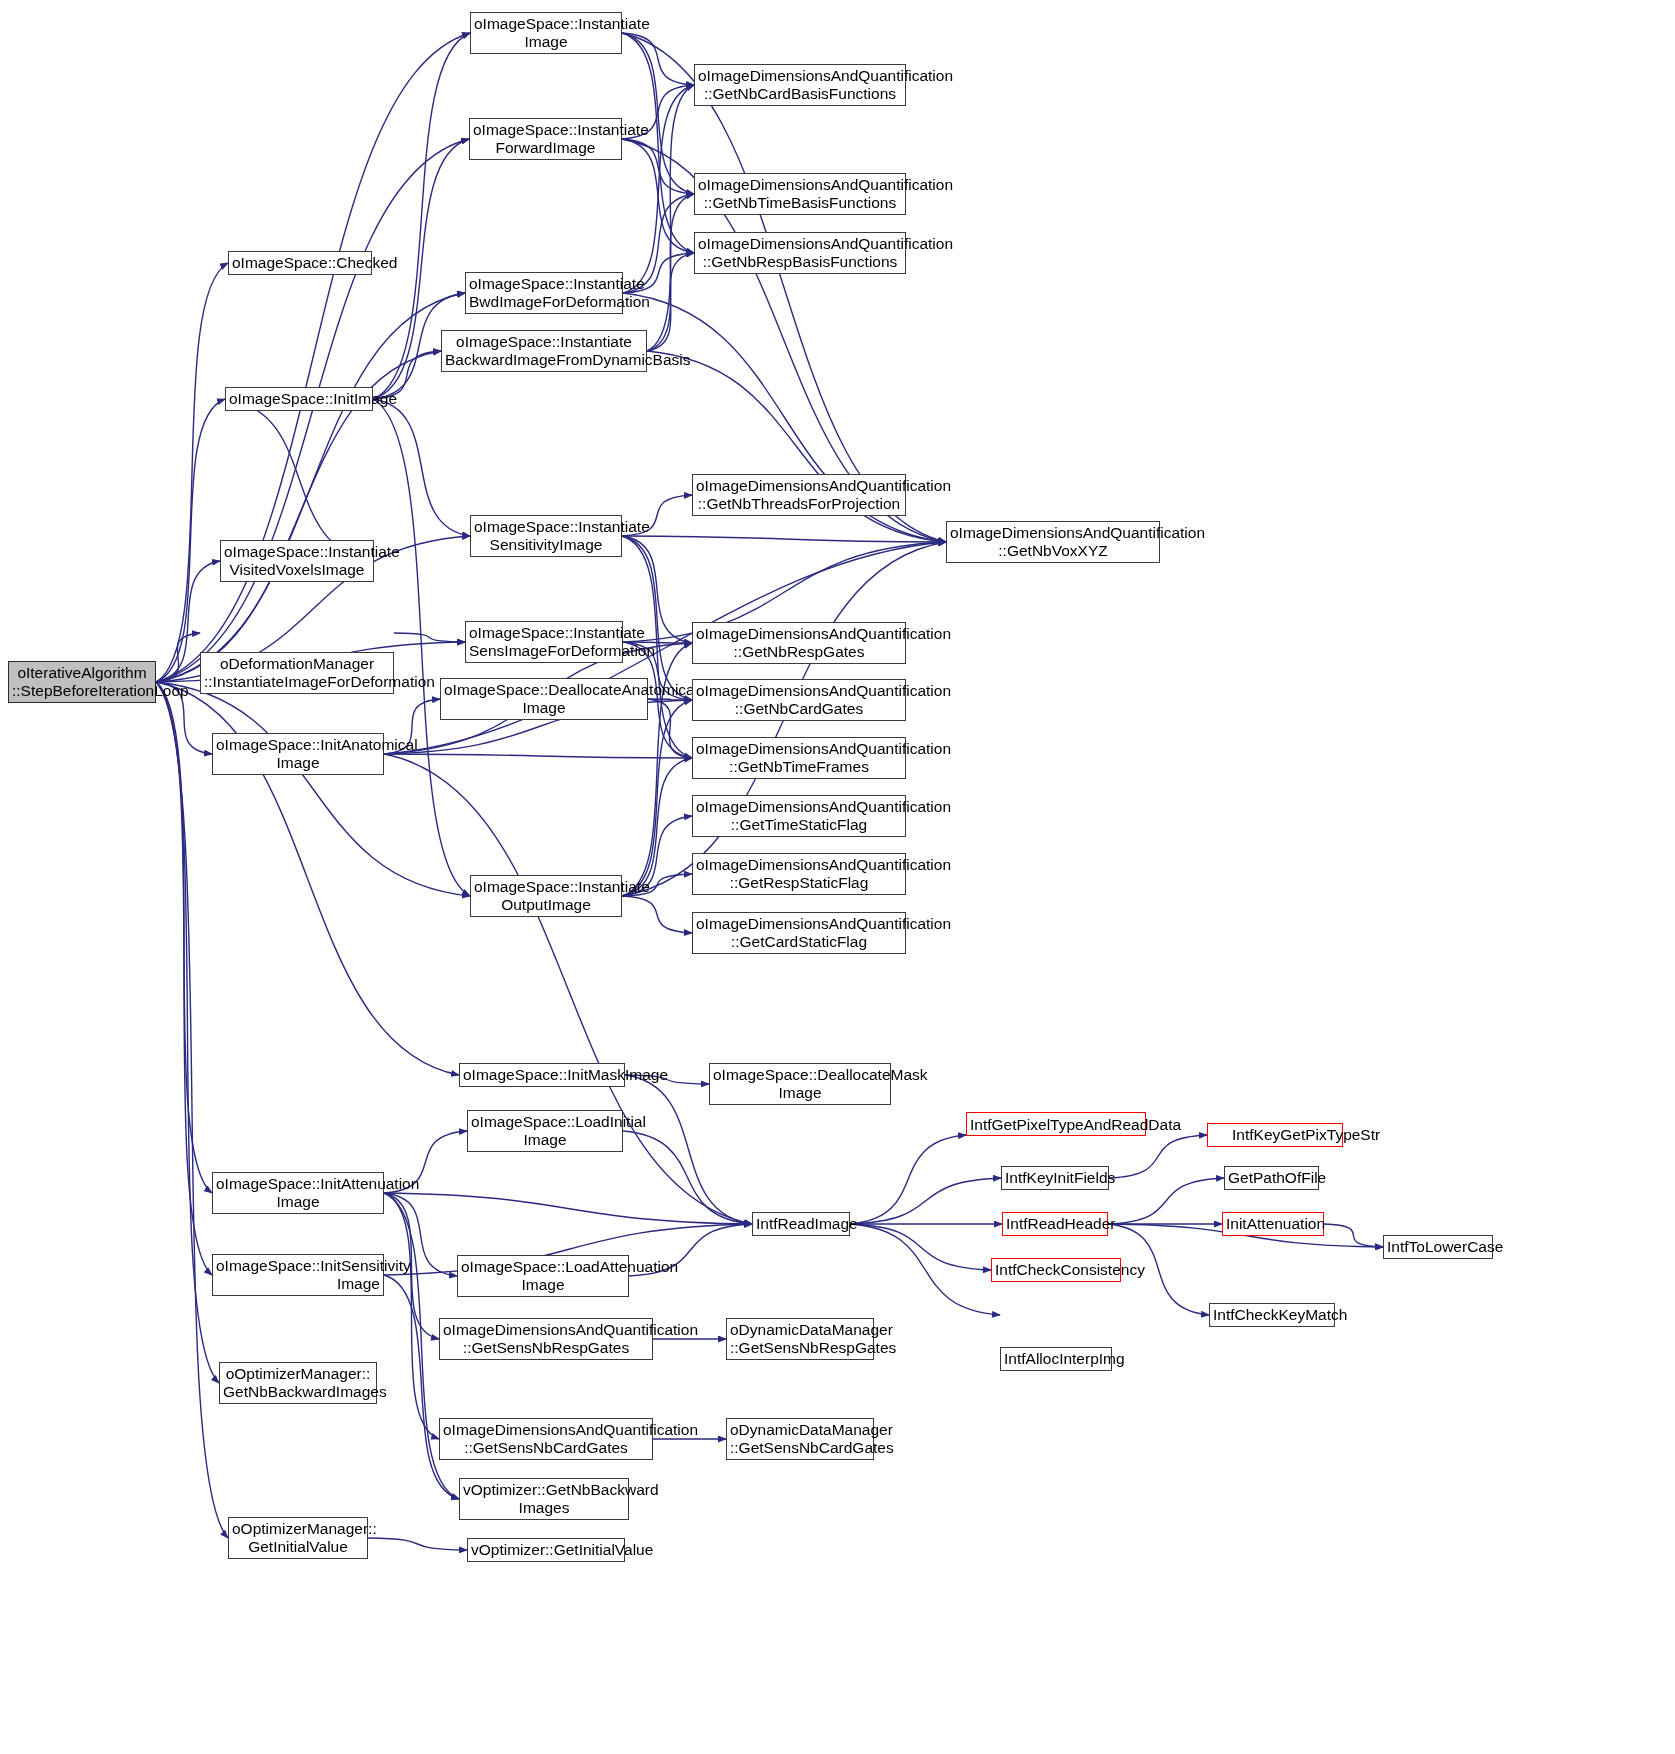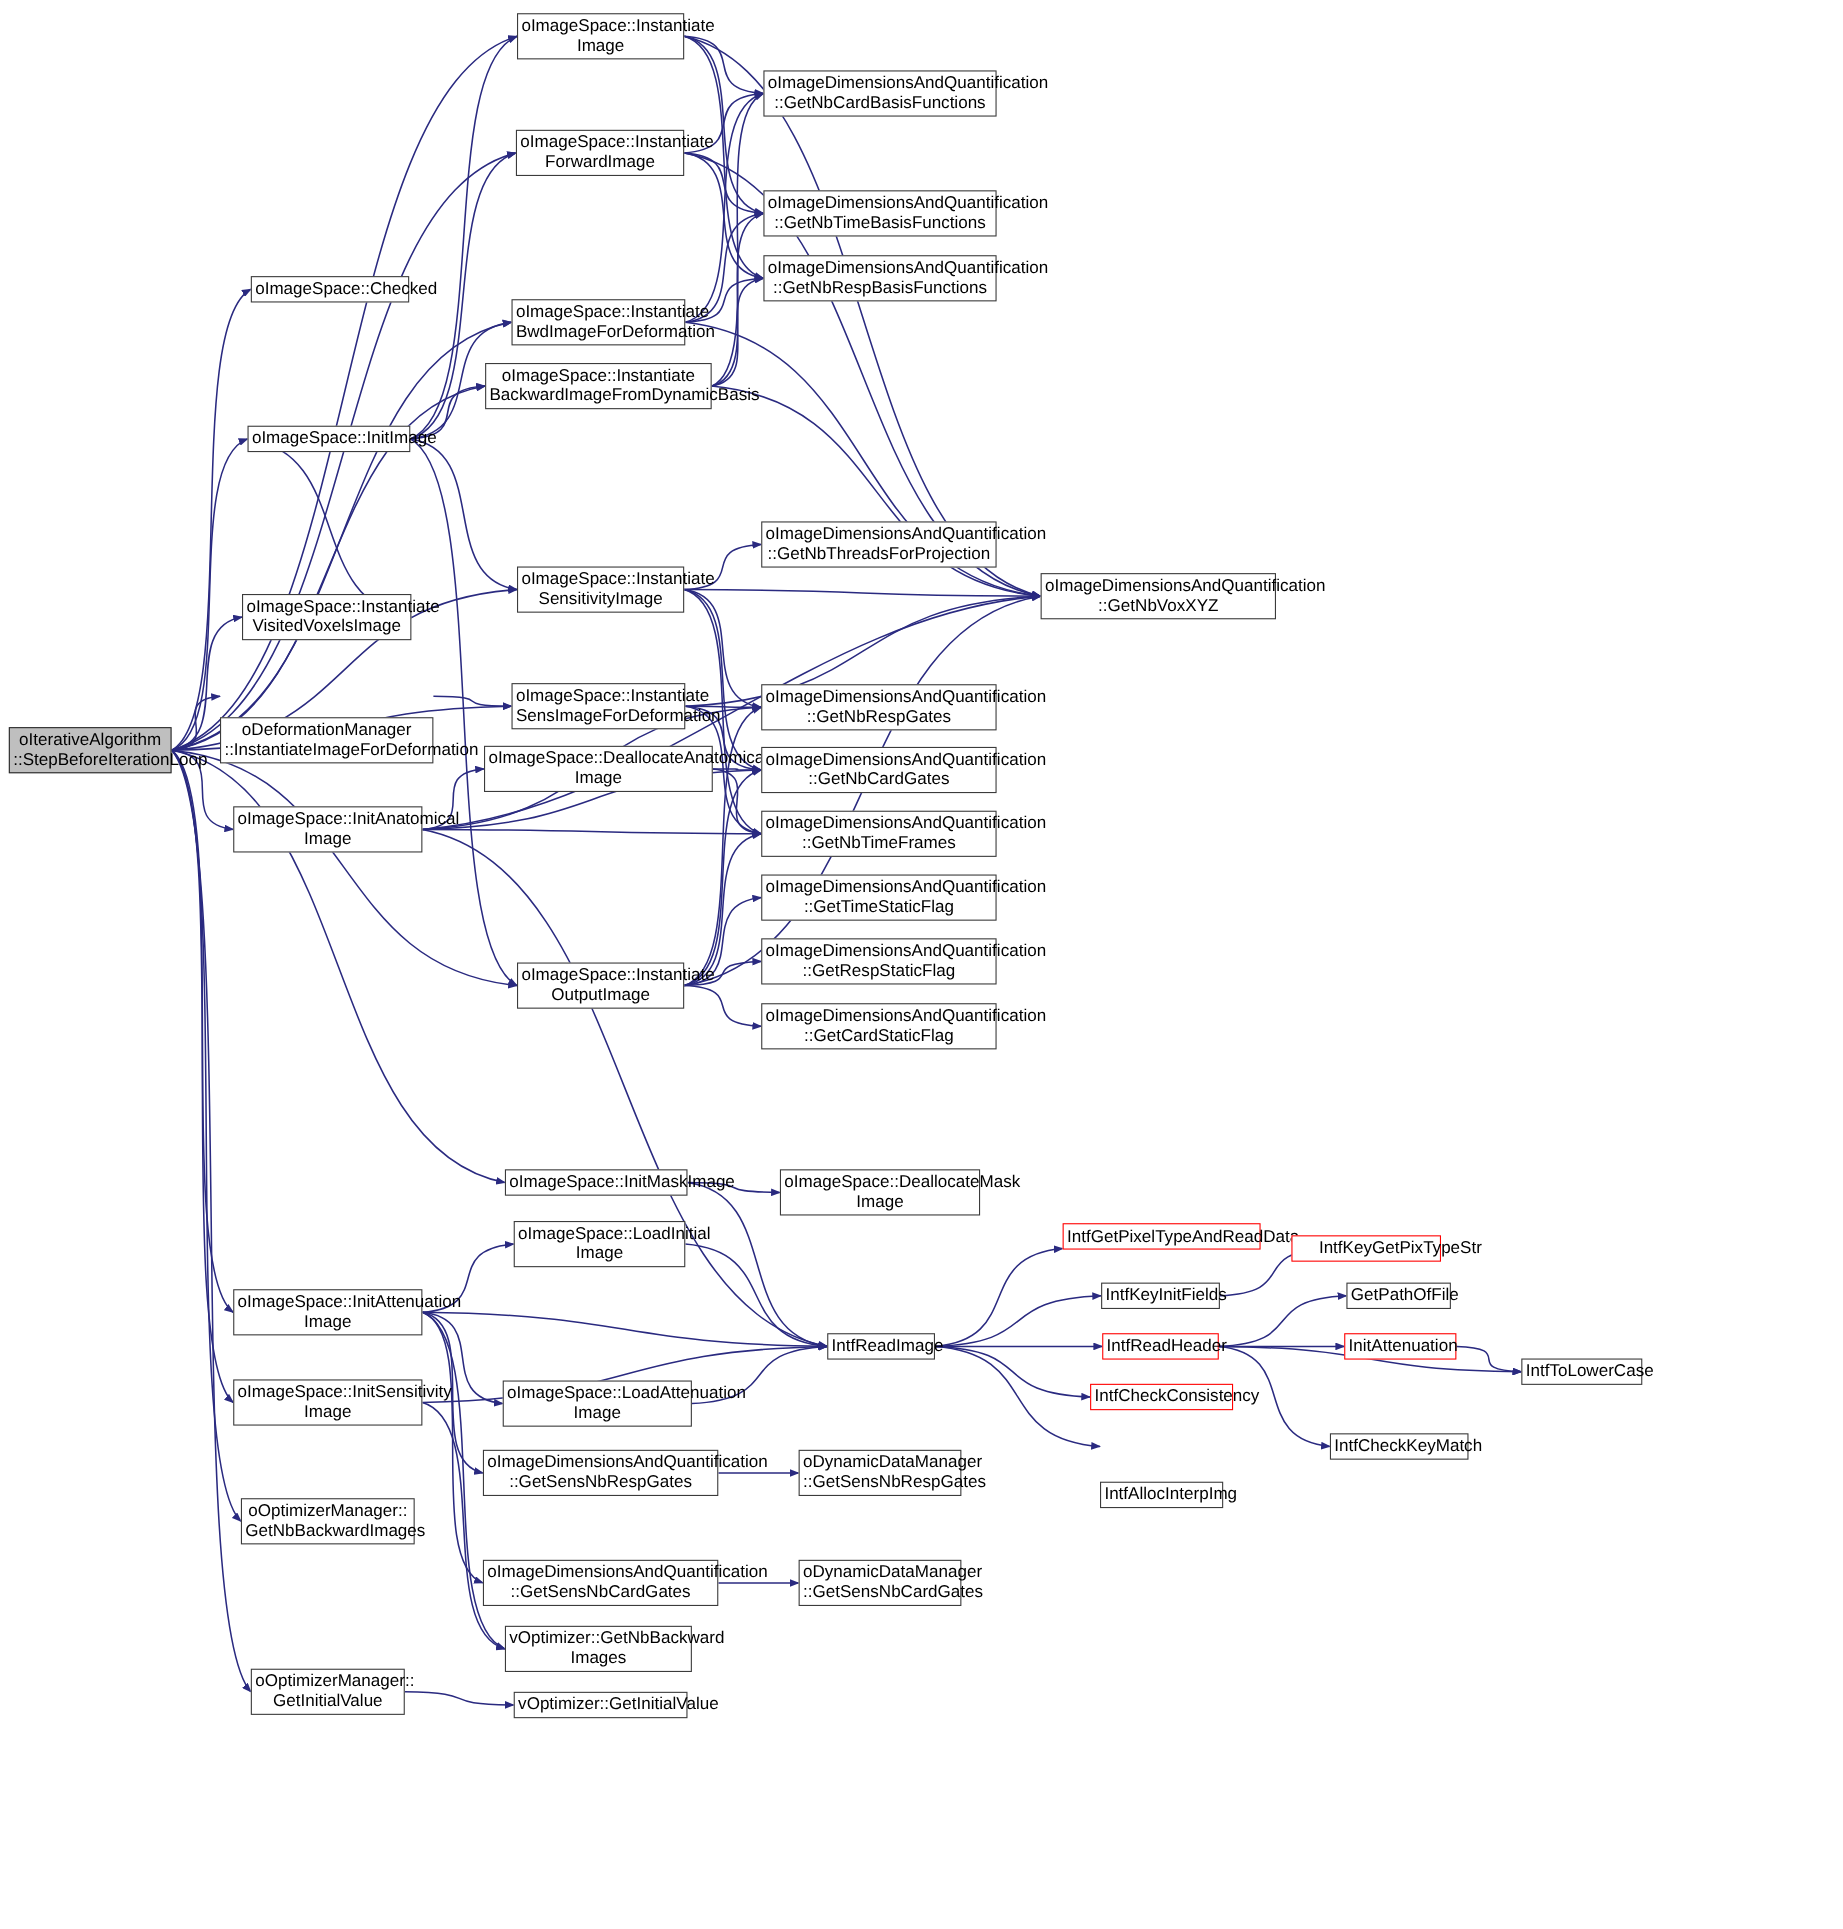--- a/index.html
+++ b/index.html
@@ -200,30 +200,30 @@
       <div class="node" style="left: 470px; top: 875px; width: 152px; height: 42px;"><span class="lbl">oImageSpace::Instantiate
 OutputImage</span></div>
       <div class="node" style="left: 692px; top: 912px; width: 214px; height: 42px;"><span class="lbl">oImageDimensionsAndQuantification
 ::GetCardStaticFlag</span></div>
       <div class="node" style="left: 459px; top: 1063px; width: 166px; height: 24px;"><span class="lbl">oImageSpace::InitMaskImage</span></div>
       <div class="node" style="left: 709px; top: 1063px; width: 182px; height: 42px;"><span class="lbl">oImageSpace::DeallocateMask
 Image</span></div>
       <div class="node" style="left: 467px; top: 1110px; width: 156px; height: 42px;"><span class="lbl">oImageSpace::LoadInitial
 Image</span></div>
       <div class="node red" style="left: 966px; top: 1112px; width: 180px; height: 24px; align-items: flex-end;"><span class="lbl">IntfGetPixelTypeAndReadData</span></div>
-      <div class="node red" style="left: 1174px; top: 1123px; width: 136px; height: 24px; padding-left: 24px;"><span class="lbl">IntfKeyGetPixTypeStr</span></div>
+      <div class="node red" style="left: 1207px; top: 1123px; width: 136px; height: 24px; padding-left: 24px;"><span class="lbl">IntfKeyGetPixTypeStr</span></div>
       <div class="node" style="left: 1001px; top: 1166px; width: 108px; height: 24px;"><span class="lbl">IntfKeyInitFields</span></div>
       <div class="node" style="left: 1224px; top: 1166px; width: 95px; height: 24px;"><span class="lbl">GetPathOfFile</span></div>
       <div class="node" style="left: 212px; top: 1172px; width: 172px; height: 42px;"><span class="lbl">oImageSpace::InitAttenuation
 Image</span></div>
       <div class="node" style="left: 752px; top: 1212px; width: 98px; height: 24px;"><span class="lbl">IntfReadImage</span></div>
       <div class="node red" style="left: 1002px; top: 1212px; width: 106px; height: 24px;"><span class="lbl">IntfReadHeader</span></div>
       <div class="node red" style="left: 1222px; top: 1212px; width: 102px; height: 24px;"><span class="lbl">InitAttenuation</span></div>
       <div class="node" style="left: 1383px; top: 1235px; width: 110px; height: 24px;"><span class="lbl">IntfToLowerCase</span></div>
-      <div class="node" style="left: 212px; top: 1254px; width: 172px; height: 42px;"><span class="lbl">oImageSpace::InitSensitivity
+      <div class="node" style="left: 212px; top: 1254px; width: 172px; height: 42px; text-align: right;"><span class="lbl">oImageSpace::InitSensitivity
 Image</span></div>
       <div class="node" style="left: 457px; top: 1255px; width: 172px; height: 42px;"><span class="lbl">oImageSpace::LoadAttenuation
 Image</span></div>
       <div class="node red" style="left: 991px; top: 1258px; width: 130px; height: 24px;"><span class="lbl">IntfCheckConsistency</span></div>
       <div class="node" style="left: 1000px; top: 1303px; width: 112px; height: 24px; margin-top: 44px;"><span class="lbl">IntfAllocInterpImg</span></div>
       <div class="node" style="left: 1209px; top: 1303px; width: 126px; height: 24px;"><span class="lbl">IntfCheckKeyMatch</span></div>
       <div class="node" style="left: 439px; top: 1318px; width: 214px; height: 42px;"><span class="lbl">oImageDimensionsAndQuantification
 ::GetSensNbRespGates</span></div>
       <div class="node" style="left: 726px; top: 1318px; width: 148px; height: 42px;"><span class="lbl">oDynamicDataManager
 ::GetSensNbRespGates</span></div>

